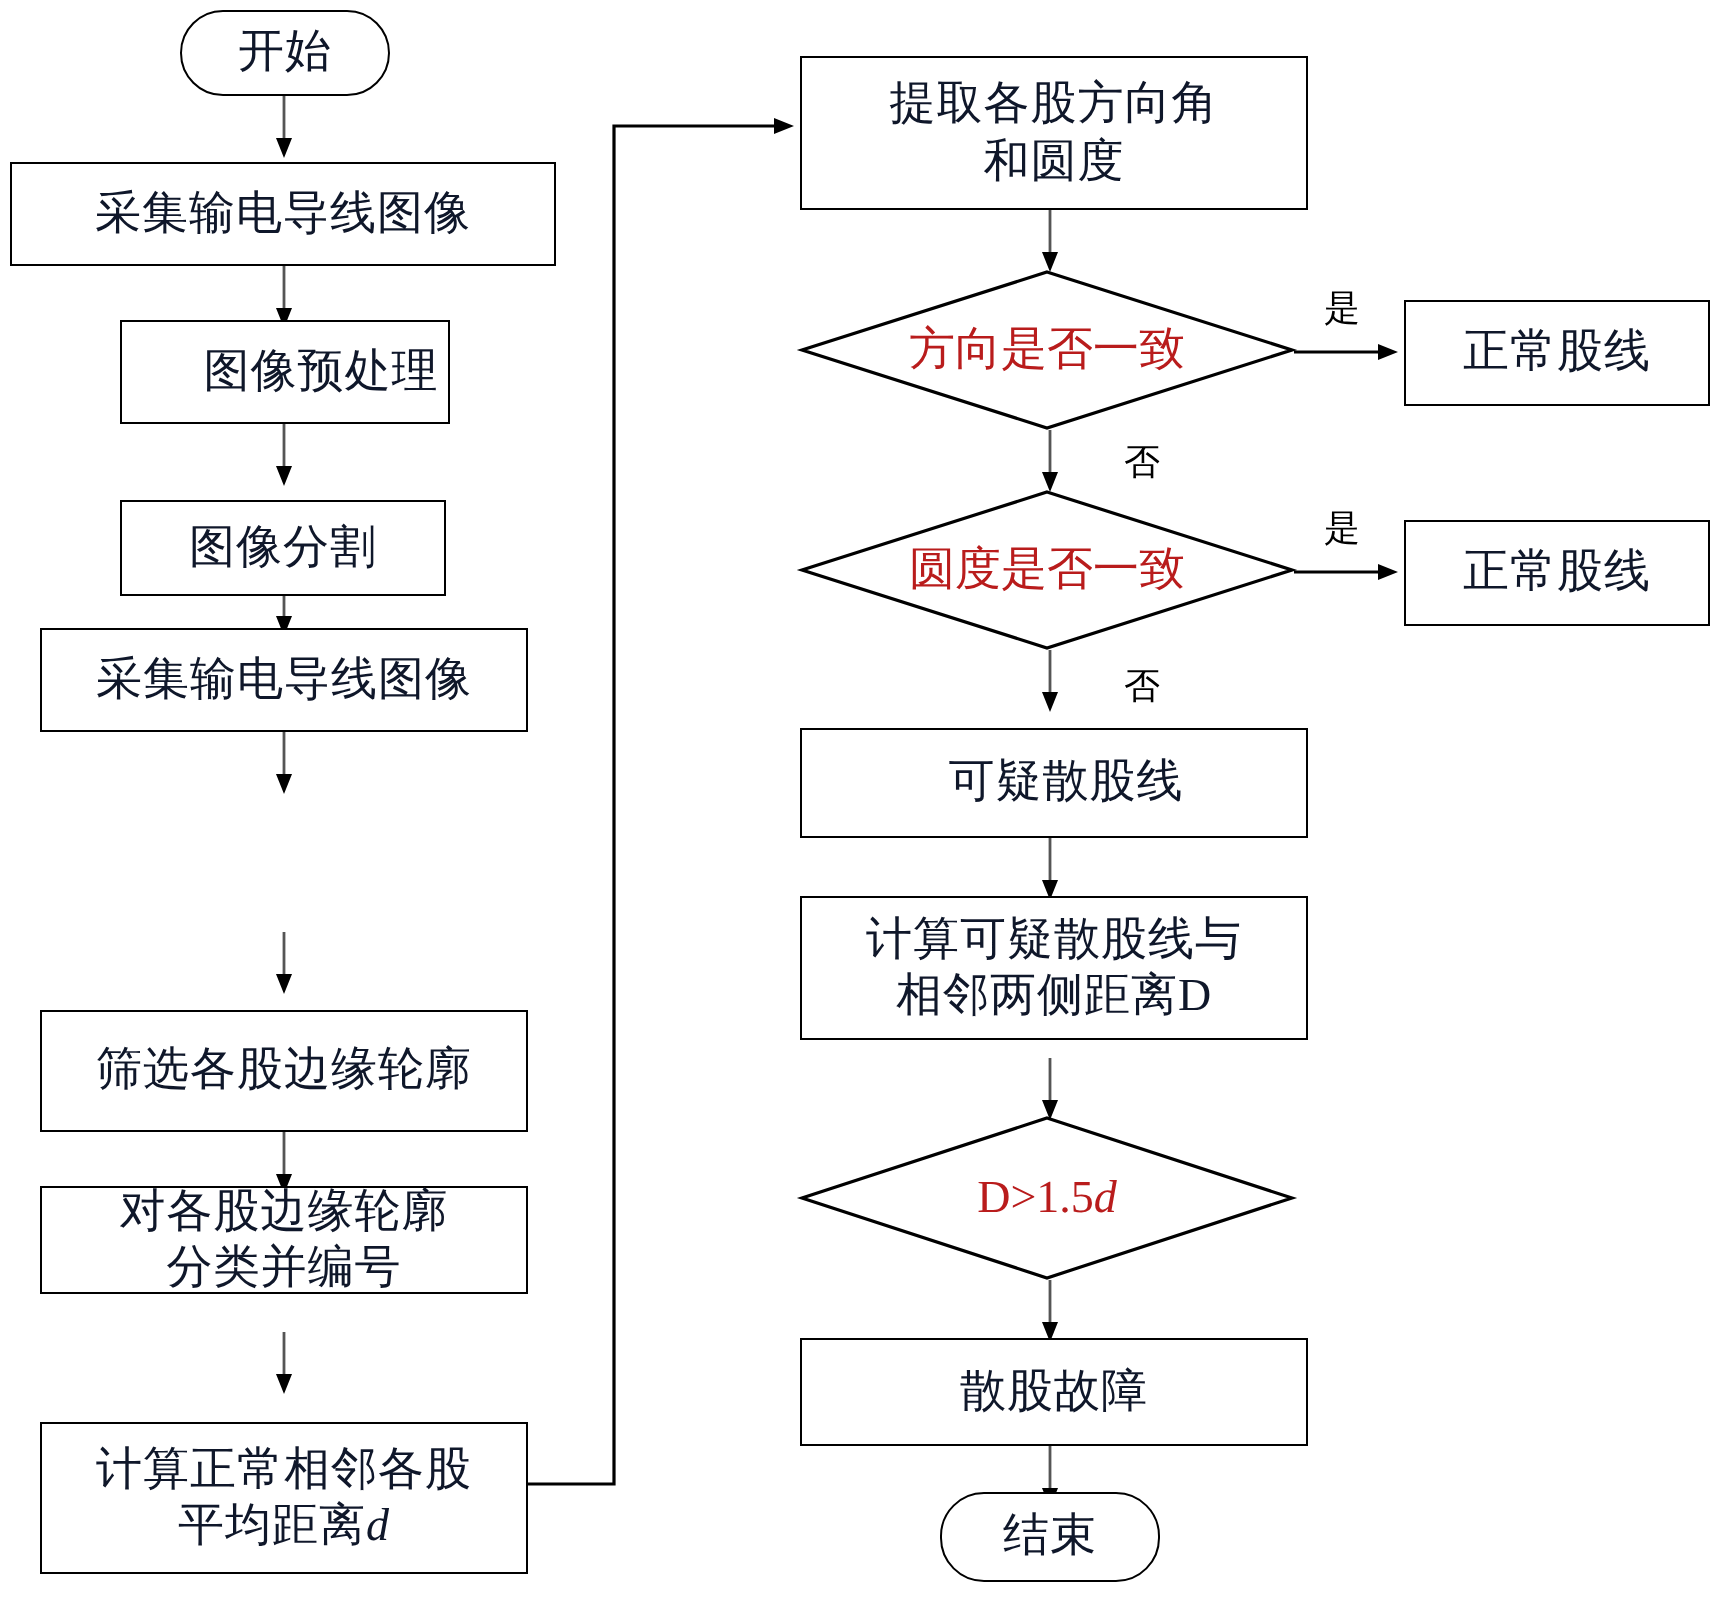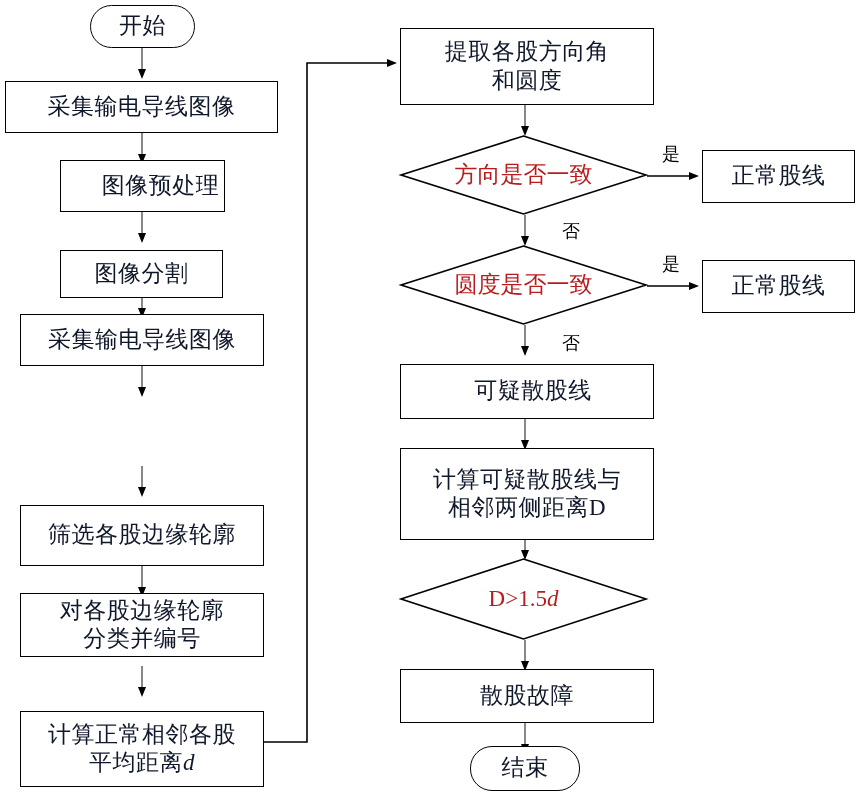--- a/index.html
+++ b/index.html
@@ -132,21 +132,21 @@
 
   <div class="node" style="left:20px; top:314px; width:244px; height:52px;">
     <span>采集输电导线图像</span>
   </div>
 
 
   <div class="node" style="left:20px; top:505px; width:244px; height:61px;">
     <span>筛选各股边缘轮廓</span>
   </div>
 
-  <div class="node" style="left:20px; top:593px; width:244px; height:64px;">
+  <div class="node" style="left:20px; top:593px; width:244px; height:54px;">
     <span>对各股边缘轮廓
 分类并编号</span>
   </div>
 
   <div class="node" style="left:20px; top:711px; width:244px; height:76px;">
     <span><span>计算正常相邻各股
 平均距离</span><span class="ital">d</span></span>
   </div>
 
   <div class="node" style="left:400px; top:28px; width:254px; height:77px;">
@@ -173,21 +173,21 @@
   </div>
 
   <div class="node" style="left:702px; top:260px; width:153px; height:53px;">
     <span>正常股线</span>
   </div>
 
   <div class="node" style="left:400px; top:364px; width:254px; height:55px;padding-left:12px;">
     <span>可疑散股线</span>
   </div>
 
-  <div class="node" style="left:400px; top:448px; width:254px; height:92px;">
+  <div class="node" style="left:400px; top:448px; width:254px; height:72px;">
     <span>计算可疑散股线与
 相邻两侧距离D</span>
   </div>
 
   <div class="diamond-wrap" style="left:400px; top:558px; width:247px; height:82px;">
     <svg width="247" height="82">
       <polygon points="123.5,1 246,41 123.5,81 1,41" fill="#ffffff" stroke="#000000" stroke-width="1.6"></polygon>
     </svg>
     <div class="diamond-label"><span>D&gt;1.5</span><span class="ital">d</span></div>
   </div>

